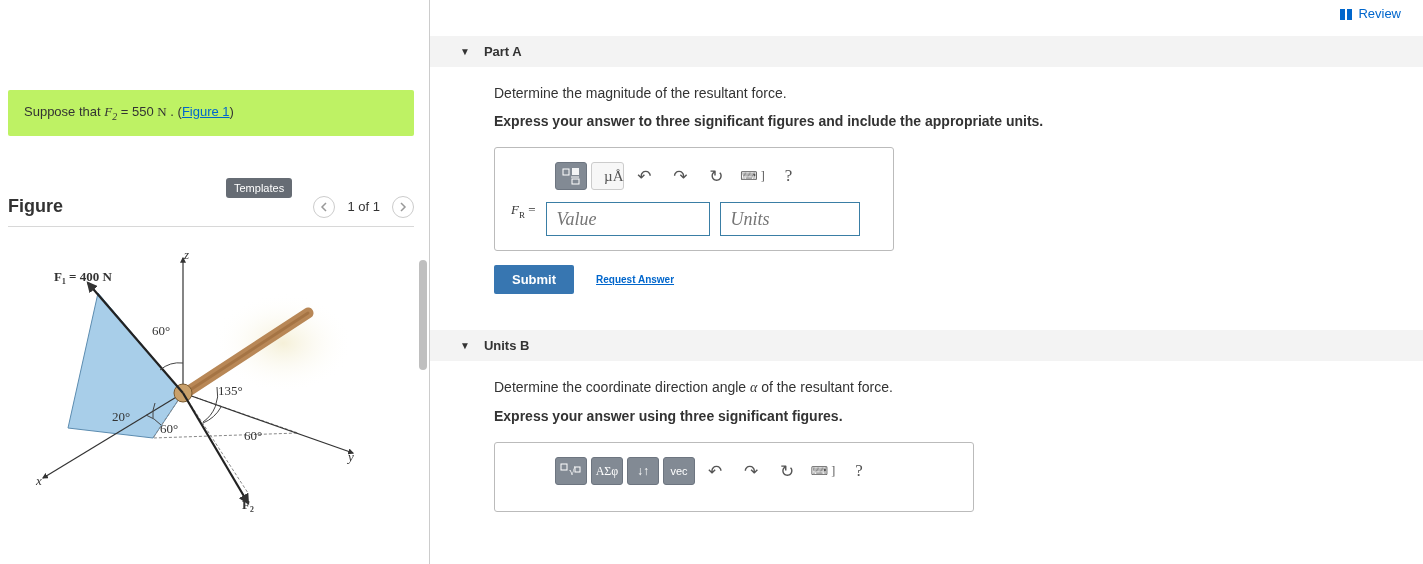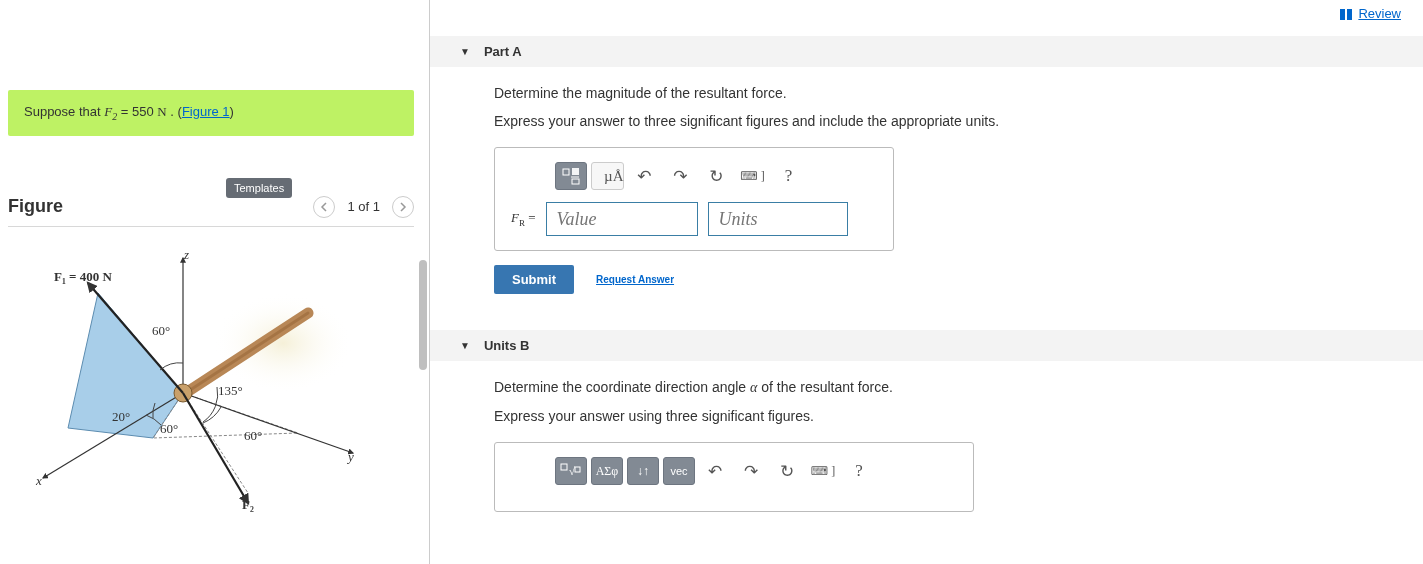--- a/index.html
+++ b/index.html
@@ -99,21 +99,20 @@
     height: 110px;
     background: #bfbfbf;
     border-radius: 4px;
   }
   
   .review-link {
     position: absolute;
     top: 6px;
     right: 22px;
     color: #0066cc;
-    text-decoration: underline;
     font-size: 13px;
     display: flex;
     align-items: center;
     gap: 4px;
     cursor: pointer;
     padding-left: 28px;
   }
   .review-ico {
     display: inline-block;
     width: 14px; height: 11px;
@@ -133,21 +132,21 @@
   .part-header .tri {
     font-size: 10px;
     color: #333;
     cursor: pointer;
   }
   .part-header b { font-weight: bold; text-align: center; }
   .part-body {
     padding: 18px 30px 20px 64px;
   }
   .q-line { font-size: 14px; margin-bottom: 12px; }
-  .q-bold { font-size: 14px; font-weight: normal; }
+  .q-bold { font-size: 14px; font-weight: bold; }
   .answer-box {
     border: 1px solid #bbb;
     border-radius: 3px;
     padding: 14px 16px;
     margin-top: 18px;
     width: 400px;
     background: #fff;
   }
   .toolbar {
     display: flex;
@@ -179,38 +178,37 @@
   }
   .tool-btn.ghost {
     background: transparent;
     border: none;
     color: #555;
     font-size: 17px;
   }
   .tool-spacer { width: 40px; }
   .input-row {
     display: flex;
-    align-items: center;
     gap: 10px;
   }
   .fr-label {
     font-family: 'Times New Roman', serif;
     font-style: italic;
   }
   .val-input, .unit-input {
     border: 1px solid #3a7ea5;
     height: 34px;
     font-family: 'Times New Roman', serif;
     font-style: italic;
     font-size: 18px;
     color: #999;
     padding: 0 10px;
     background: #fff;
   }
-  .val-input { width: 152px; }
+  .val-input { width: 164px; }
   .unit-input { width: 140px; }
   .actions {
     display: flex;
     align-items: center;
     gap: 22px;
     margin-top: 14px;
   }
   .submit-btn {
     background: #3776b1;
     color: #fff;

